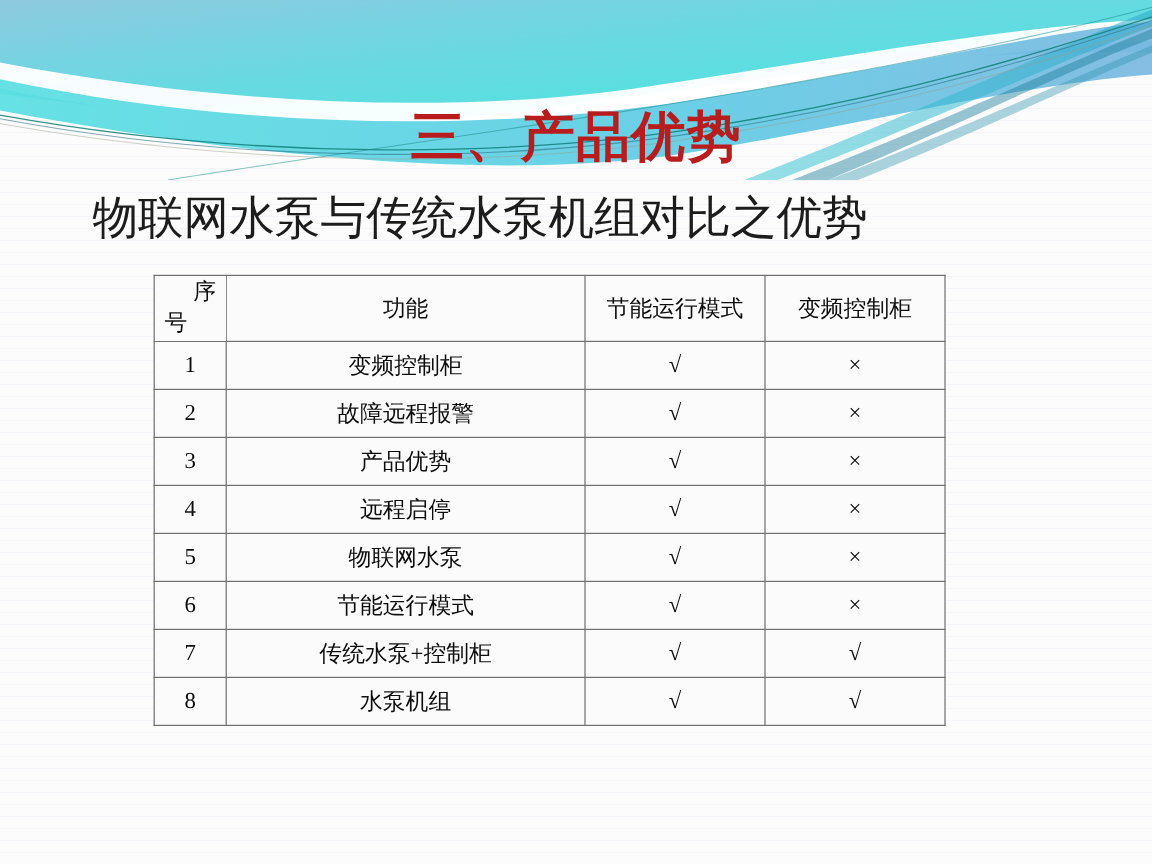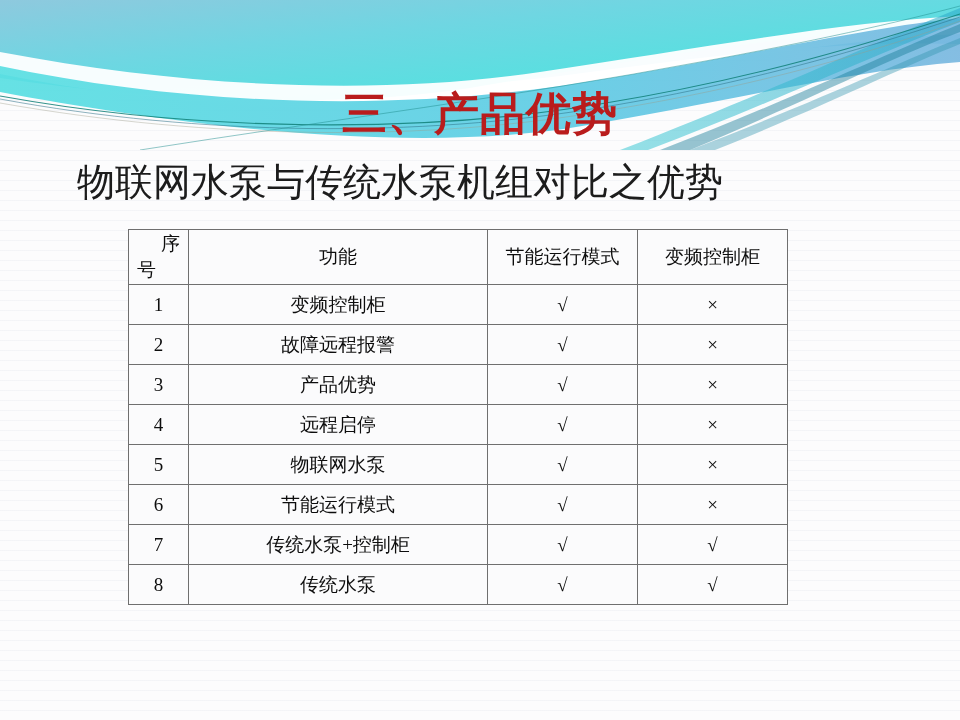--- a/index.html
+++ b/index.html
@@ -261,20 +261,20 @@
           <td class="mark-no">×</td>
         </tr>
         <tr class="body-row">
           <td class="no-text">7</td>
           <td class="func-text">传统水泵+控制柜</td>
           <td class="mark-yes">√</td>
           <td class="mark-yes">√</td>
         </tr>
         <tr class="body-row">
           <td class="no-text">8</td>
-          <td class="func-text">传统水泵</td>
+          <td class="func-text">水泵机组</td>
           <td class="mark-yes">√</td>
           <td class="mark-yes">√</td>
         </tr>
       </tbody>
   </table>
 
 </div>
 
 </body></html>

